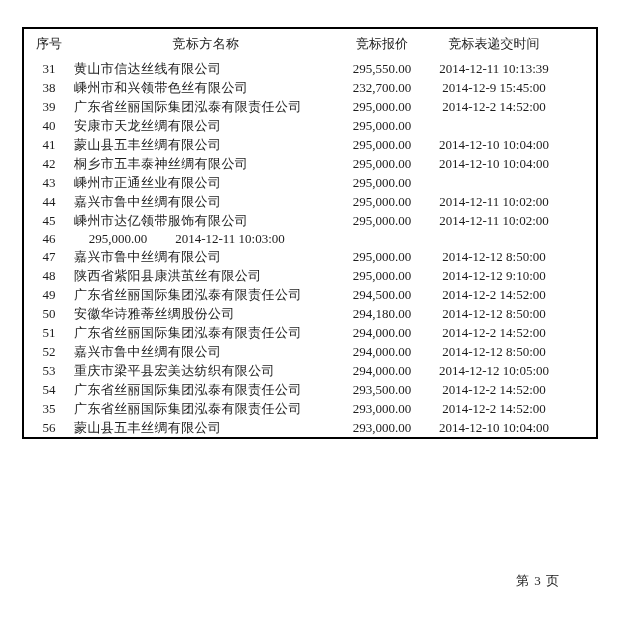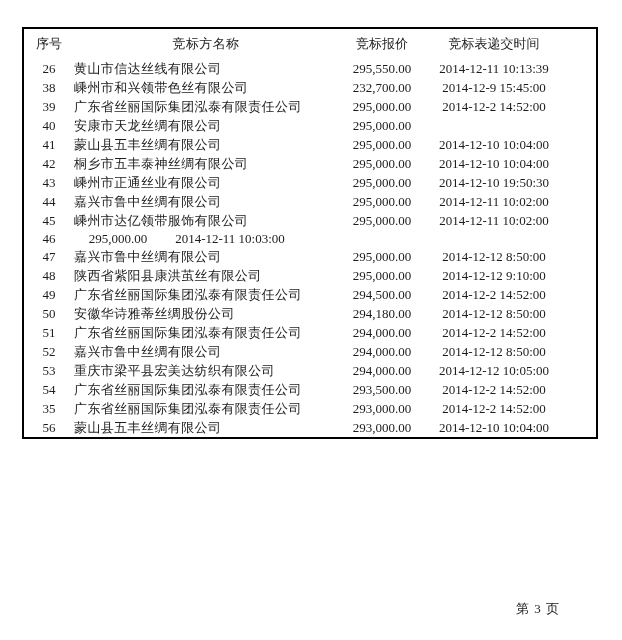--- a/index.html
+++ b/index.html
@@ -41,42 +41,42 @@
     white-space: nowrap;
     overflow: visible;
   }
   .c-serial { width: 50px;  text-align: center; }
   .c-name   { width: 264px; text-align: left;  letter-spacing: 0.4px; }
   .row.header .c-name { text-align: center; }
   .c-price  { width: 88px;  text-align: center; }
   .c-time   { width: 136px; text-align: center; }
   .page-footer {
     position: absolute;
-    top: 600px;
+    top: 572px;
     right: 62px;
     font-size: 13px;
     letter-spacing: 1px;
   }
 </style>
 </head>
 <body>
 
 <div class="page">
 
   <div class="table-box">
 
     <div class="row header">
       <div class="cell c-serial">序号</div>
       <div class="cell c-name">竞标方名称</div>
       <div class="cell c-price">竞标报价</div>
       <div class="cell c-time">竞标表递交时间</div>
     </div>
 
     <div style="display:contents"><div class="row">
-          <div class="cell c-serial">26</div>
+          <div class="cell c-serial">31</div>
           <div class="cell c-name">黄山市信达丝线有限公司</div>
           <div class="cell c-price">295,550.00</div>
           <div class="cell c-time">2014-12-11 10:13:39</div>
         </div><div class="row">
           <div class="cell c-serial">38</div>
           <div class="cell c-name">嵊州市和兴领带色丝有限公司</div>
           <div class="cell c-price">232,700.00</div>
           <div class="cell c-time">2014-12-9 15:45:00</div>
         </div><div class="row">
           <div class="cell c-serial">39</div>
@@ -94,21 +94,20 @@
           <div class="cell c-time">2014-12-10 10:04:00</div>
         </div><div class="row">
           <div class="cell c-serial">42</div>
           <div class="cell c-name">桐乡市五丰泰神丝绸有限公司</div>
           <div class="cell c-price">295,000.00</div>
           <div class="cell c-time">2014-12-10 10:04:00</div>
         </div><div class="row">
           <div class="cell c-serial">43</div>
           <div class="cell c-name">嵊州市正通丝业有限公司</div>
           <div class="cell c-price">295,000.00</div>
-          <div class="cell c-time">2014-12-10 19:50:30</div>
         </div><div class="row">
           <div class="cell c-serial">44</div>
           <div class="cell c-name">嘉兴市鲁中丝绸有限公司</div>
           <div class="cell c-price">295,000.00</div>
           <div class="cell c-time">2014-12-11 10:02:00</div>
         </div><div class="row">
           <div class="cell c-serial">45</div>
           <div class="cell c-name">嵊州市达亿领带服饰有限公司</div>
           <div class="cell c-price">295,000.00</div>
           <div class="cell c-time">2014-12-11 10:02:00</div>

